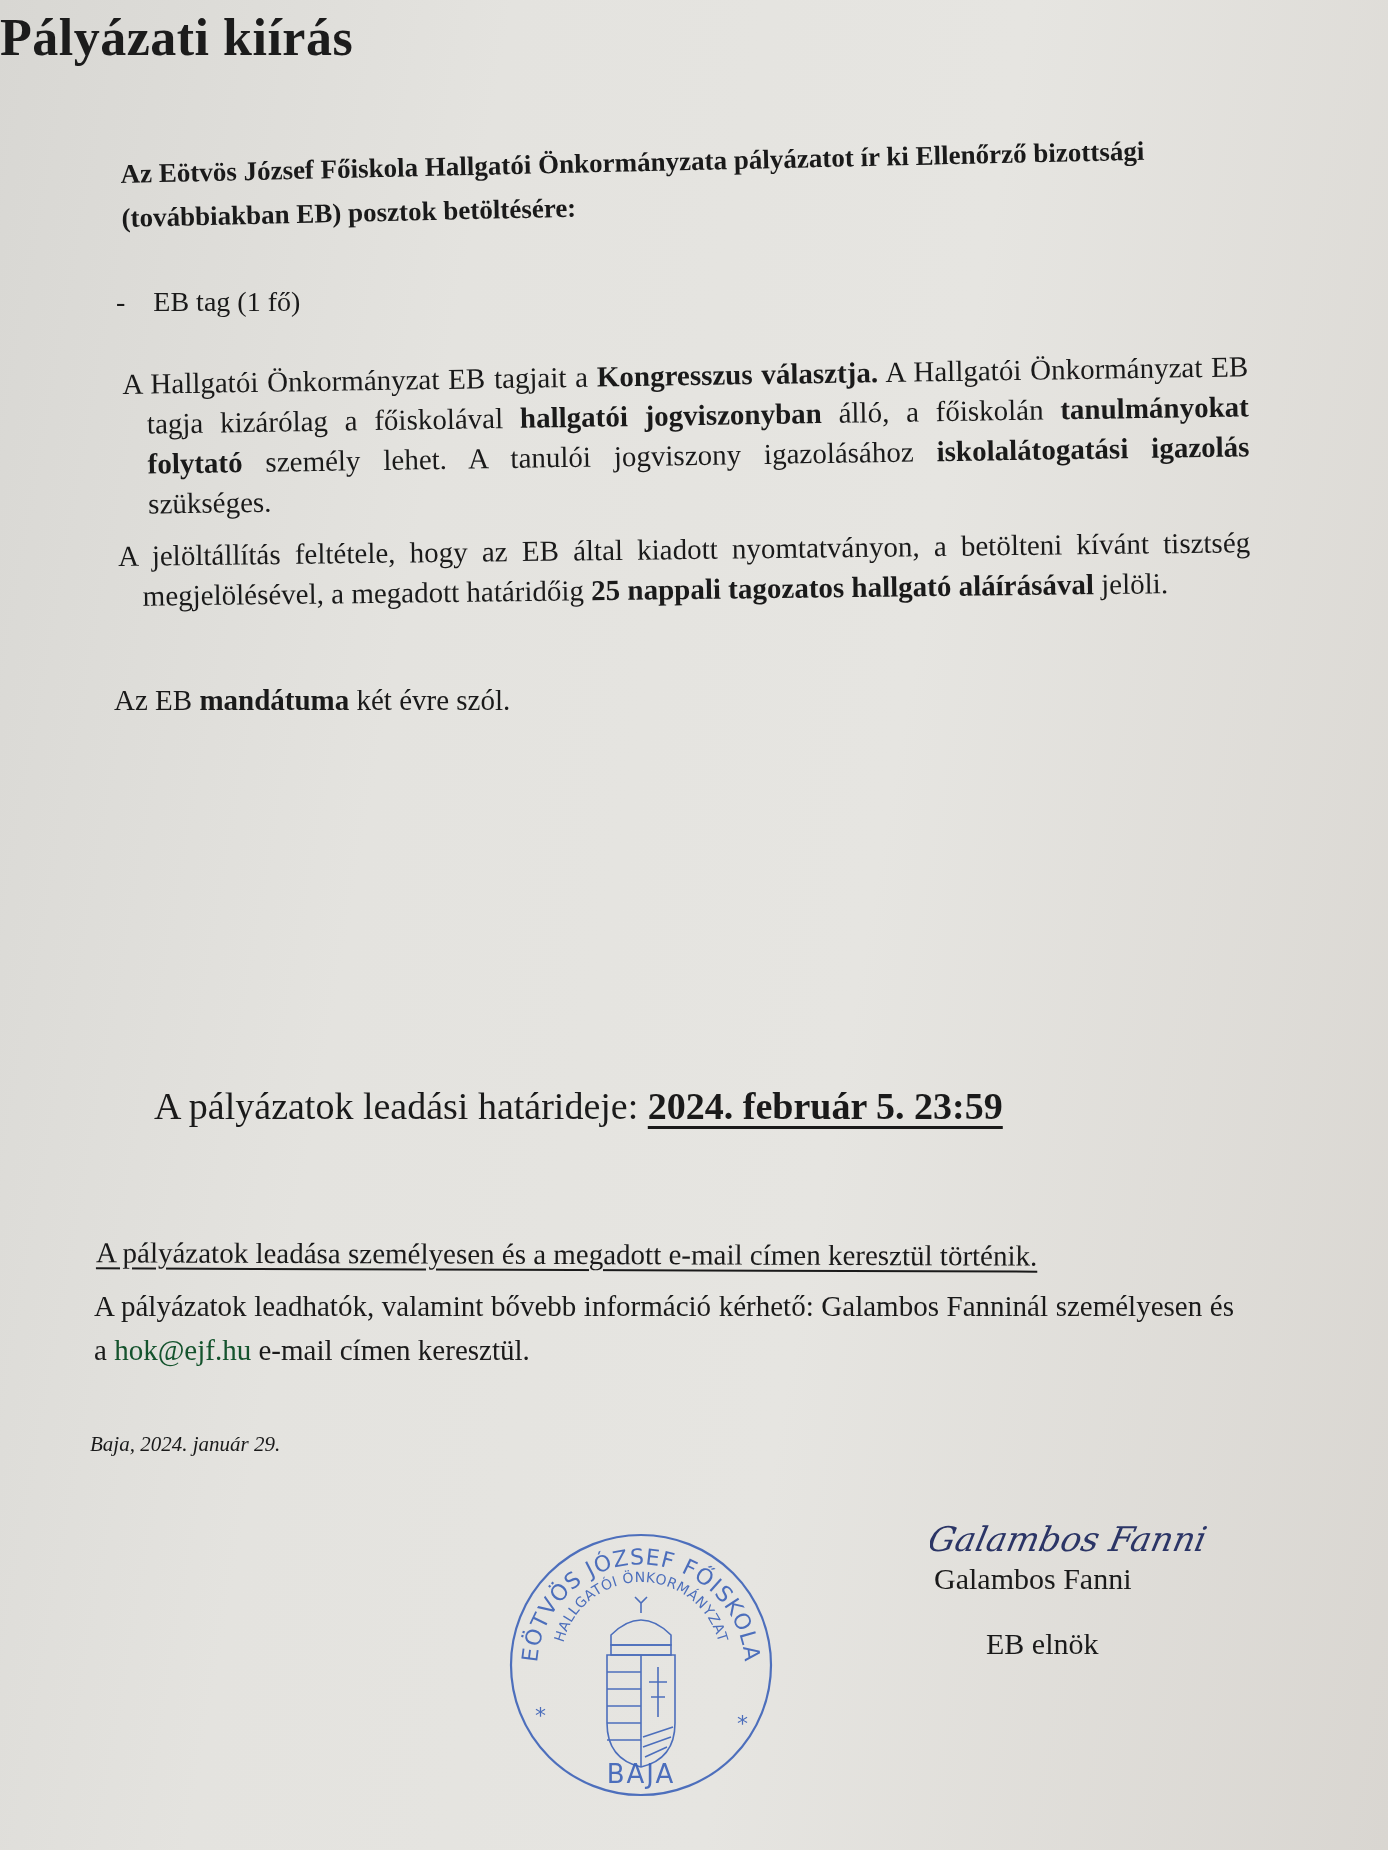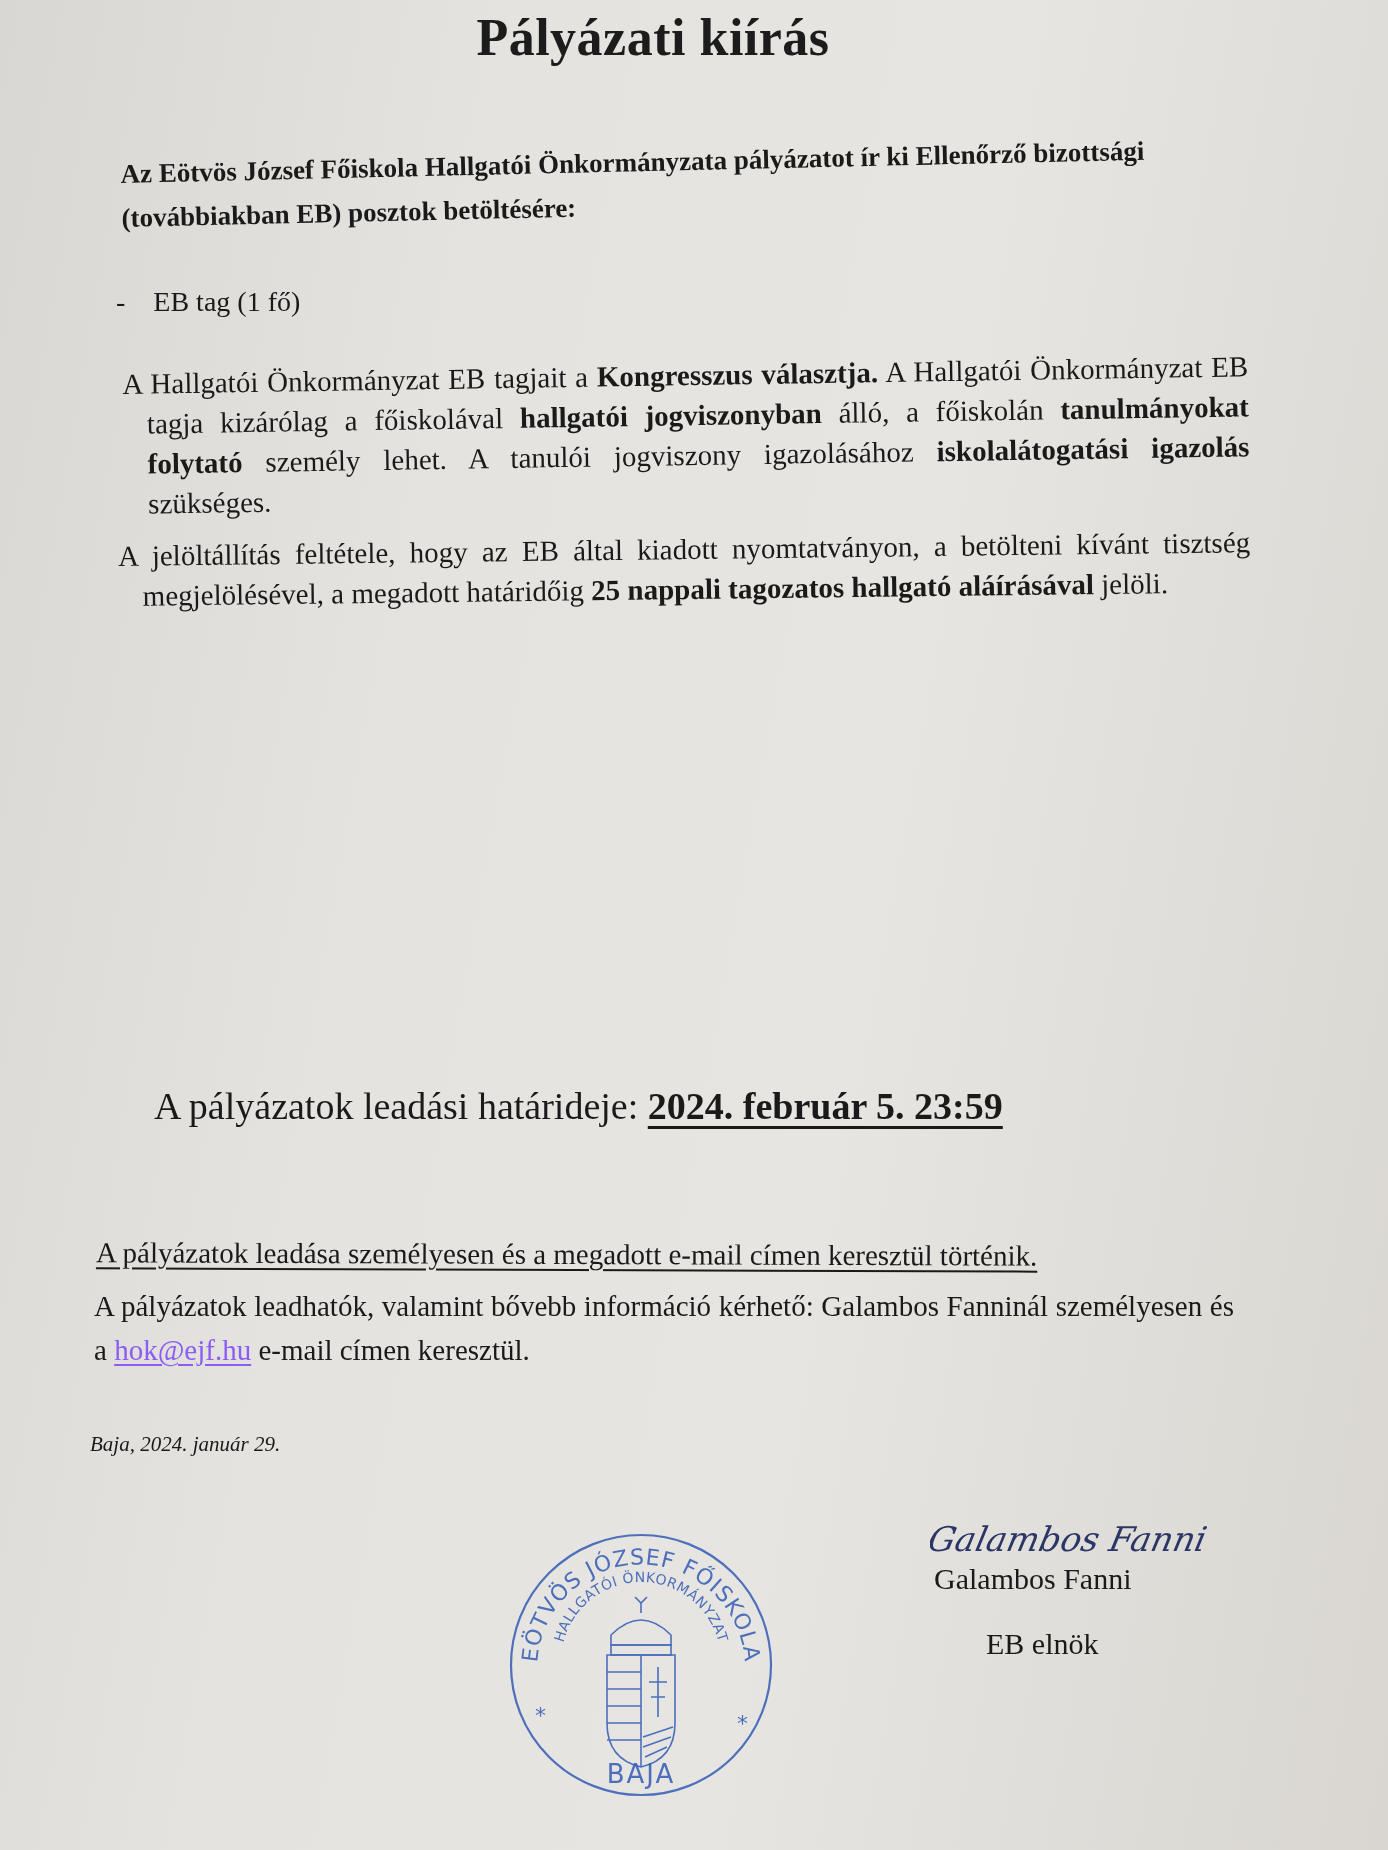--- a/index.html
+++ b/index.html
@@ -20,21 +20,20 @@
       left: 0;
       top: 0;
       width: 1388px;
       height: 1850px;
     }
     .title {
       position: absolute;
       left: 0;
       width: 1306px;
       top: 8px;
-      text-align: center;
       font-weight: bold;
       font-size: 52px;
       letter-spacing: 0.5px;
       color: #1c1c1c;
     }
     .intro {
       position: absolute;
       left: 120px;
       top: 152px;
       width: 1130px;
@@ -107,23 +106,22 @@
     .submit-body {
       position: absolute;
       left: 94px;
       top: 1284px;
       width: 1140px;
       font-size: 29px;
       line-height: 44px;
       text-align: justify;
     }
     .email-link {
-      text-decoration: underline;
       text-underline-offset: 4px;
-      color: #8b5cf6;
+      color: #14532d;
     }
     .place-date {
       position: absolute;
       left: 90px;
       top: 1432px;
       font-size: 21px;
       font-style: italic;
     }
     .stamp {
       position: absolute;
@@ -170,20 +168,23 @@
   </ul>
 
   <div class="para p1">
     <span>A Hallgatói Önkormányzat EB tagjait a </span><b>Kongresszus választja.</b><span> A Hallgatói Önkormányzat EB tagja kizárólag a főiskolával </span><b>hallgatói jogviszonyban</b><span> álló, a főiskolán </span><b>tanulmányokat folytató</b><span> személy lehet. A tanulói jogviszony igazolásához </span><b>iskolalátogatási igazolás</b><span> szükséges.</span>
   </div>
 
   <div class="para p2">
     <span>A jelöltállítás feltétele, hogy az EB által kiadott nyomtatványon, a betölteni kívánt tisztség megjelölésével, a megadott határidőig </span><b>25 nappali tagozatos hallgató aláírásával</b><span> jelöli.</span>
   </div>
 
+  <div class="para p3">
+    <span>Az EB </span><b>mandátuma</b><span> két évre szól.</span>
+  </div>
 
 
 
   <div class="deadline">
     <span>A pályázatok leadási határideje: </span><span class="date">2024. február 5. 23:59</span>
   </div>
 
   <div class="submit-heading">A pályázatok leadása személyesen és a megadott e-mail címen keresztül történik.</div>
 
   <div class="submit-body">

